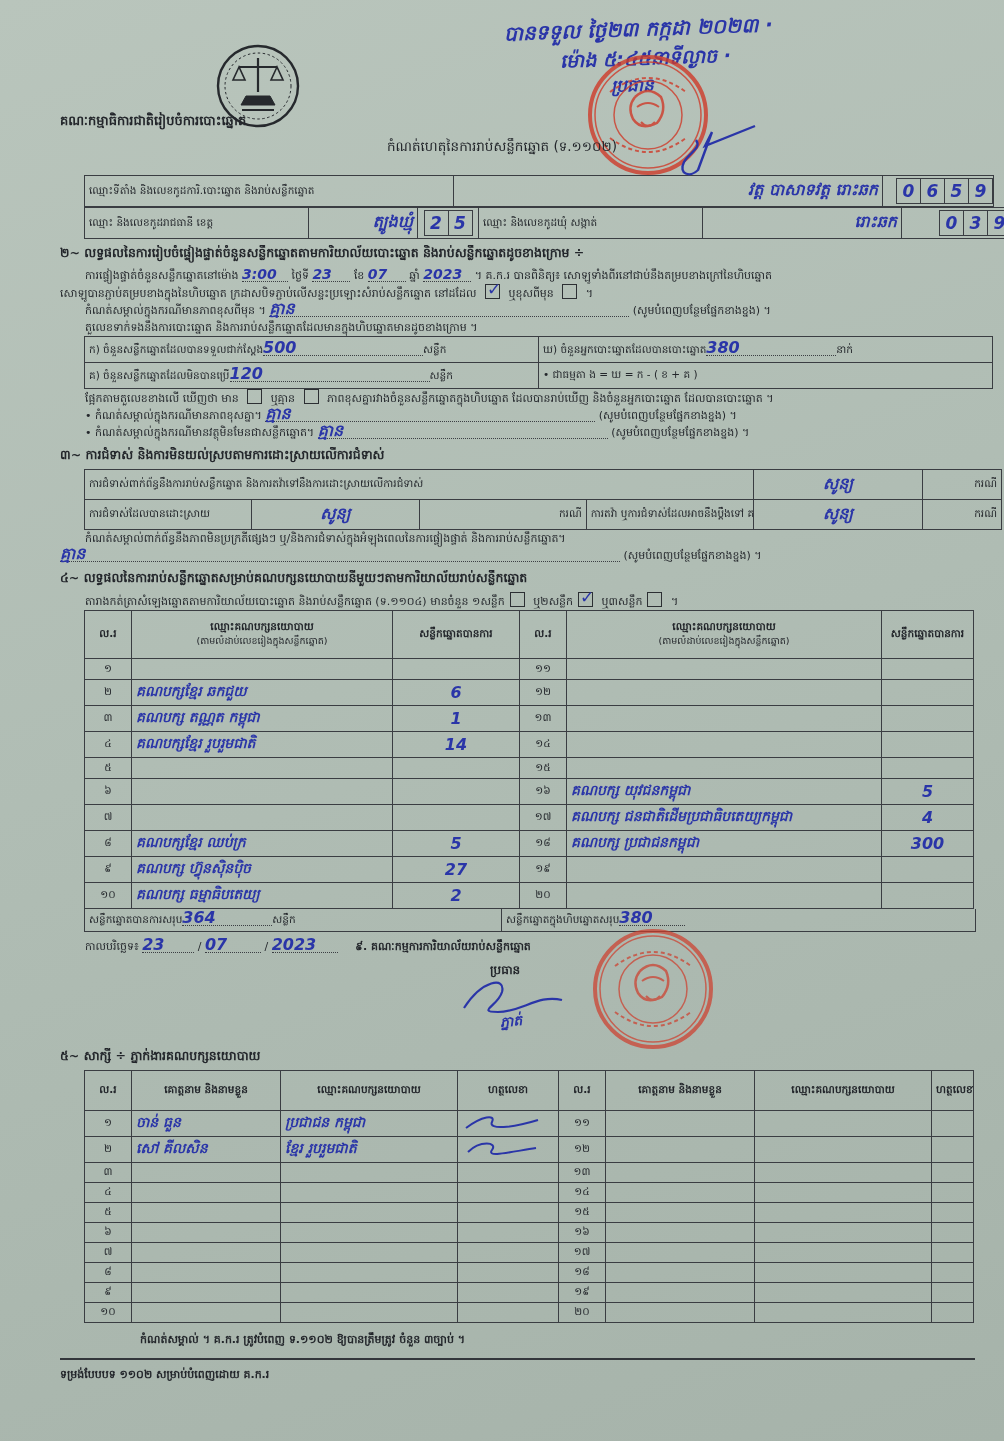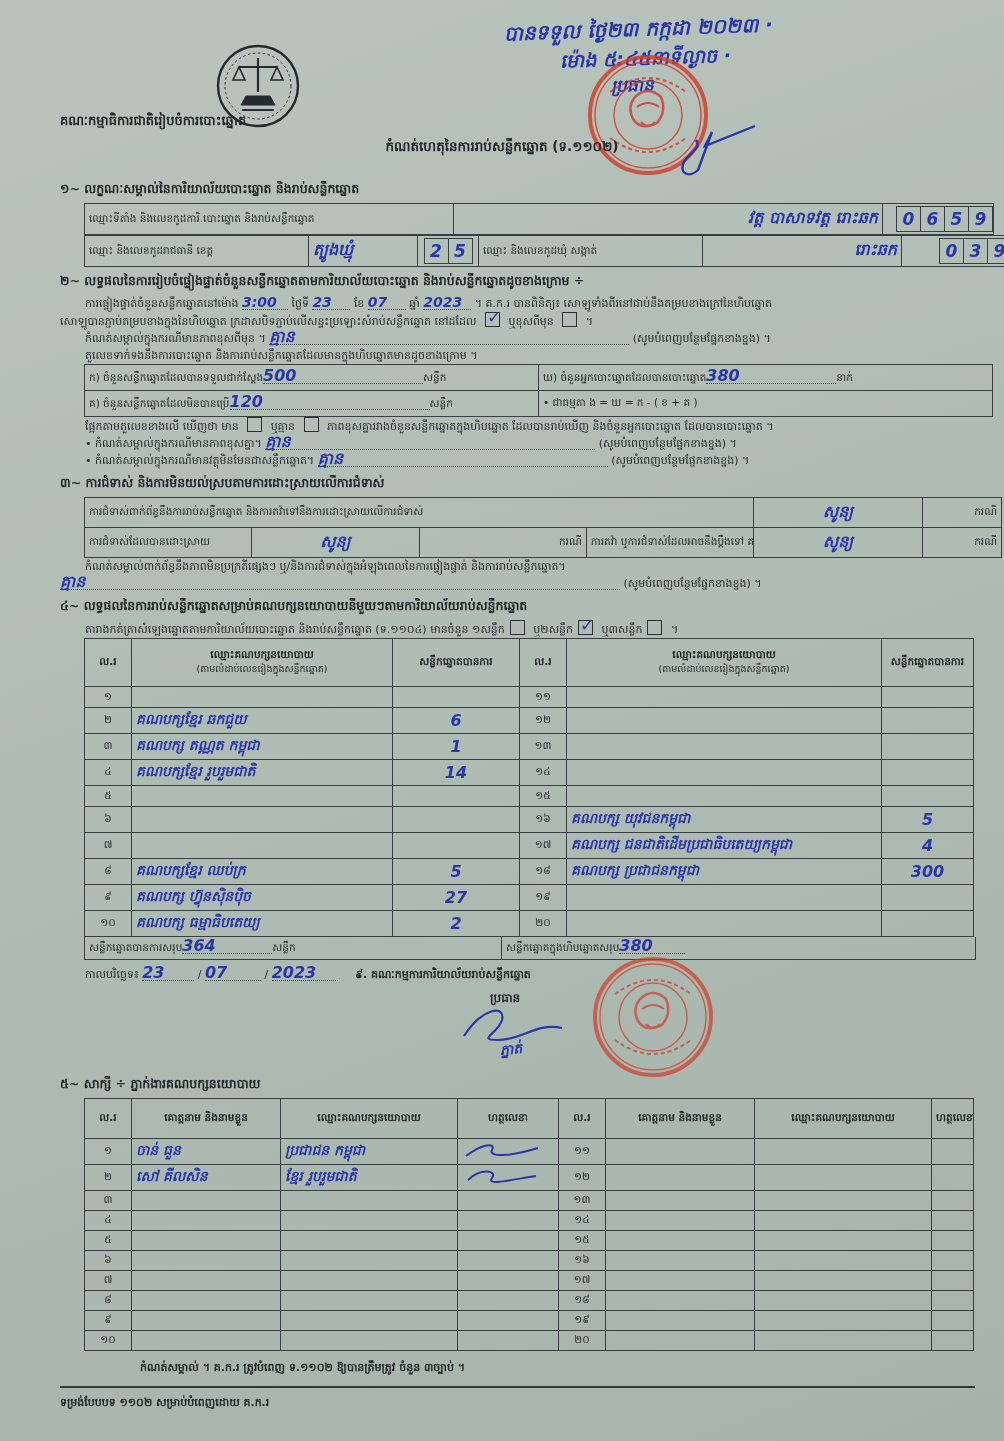--- a/index.html
+++ b/index.html
@@ -74,46 +74,45 @@
           <path d="M27 27 h38" stroke-width="2.2"></path>
           <path d="M27 27 l-6 13 h12 z M65 27 l-6 13 h12 z" stroke-width="1.6"></path>
           <path d="M34 56 h24 l5 9 h-34 z" fill="#26292d"></path>
           <path d="M30 70 h32" stroke-width="2"></path>
         </g>
       </svg>
     </div>
 
     <div class="abs nw" style="left:60px;top:112px;font-weight:bold;font-size:13px">គណៈកម្មាធិការជាតិរៀបចំការបោះឆ្នោត</div>
 
-    <div class="abs nw" style="left:0;top:138px;width:1004px;text-align:center;font-weight:bold;font-size:13.5px">កំណត់ហេតុនៃការរាប់សន្លឹកឆ្នោត (ទ.១១០២)</div>
+    <div class="abs nw" style="left:0;top:138px;width:1004px;text-align:center;font-weight:normal;font-size:13.5px">កំណត់ហេតុនៃការរាប់សន្លឹកឆ្នោត (ទ.១១០២)</div>
   </div>
 
   <div class="content">
 
-    <div class="sec-h">១~ លក្ខណៈសម្គាល់នៃការិយាល័យបោះឆ្នោត និងរាប់សន្លឹកឆ្នោត</div>
     <table class="grid" style="width:890px;margin-left:24px">
       <tbody>
           <tr style="height:31px">
         <td style="width:360px">ឈ្មោះទីតាំង និងលេខកូដការិ.បោះឆ្នោត និងរាប់សន្លឹកឆ្នោត</td>
         <td style="width:420px;text-align:right">
           <span class="hw hw-lg">វត្ត បាសាទវត្ត រោះឆក</span>
         </td>
         <td style="width:110px;padding:0;text-align:right">
           <span class="boxes">
             <span>0</span><span>6</span><span>5</span><span>9</span>
           </span>
         </td>
       </tr>
     </tbody>
       </table>
     <table class="grid" style="width:890px;margin-left:24px;border-top:none">
       <tbody>
           <tr style="height:31px">
         <td style="width:215px">ឈ្មោះ និងលេខកូដរាជធានី ខេត្ត</td>
-        <td style="width:100px;text-align:left">
+        <td style="width:100px;text-align:right">
           <span class="hw hw-lg">ត្បូងឃ្មុំ</span>
         </td>
         <td style="width:60px;padding:0;text-align:center">
           <span class="boxes"><span>2</span><span>5</span></span>
         </td>
         <td style="width:215px">ឈ្មោះ និងលេខកូដឃុំ សង្កាត់</td>
         <td style="width:190px;text-align:right">
           <span class="hw hw-lg">រោះឆក</span>
         </td>
         <td style="width:110px;padding:0;text-align:right">

